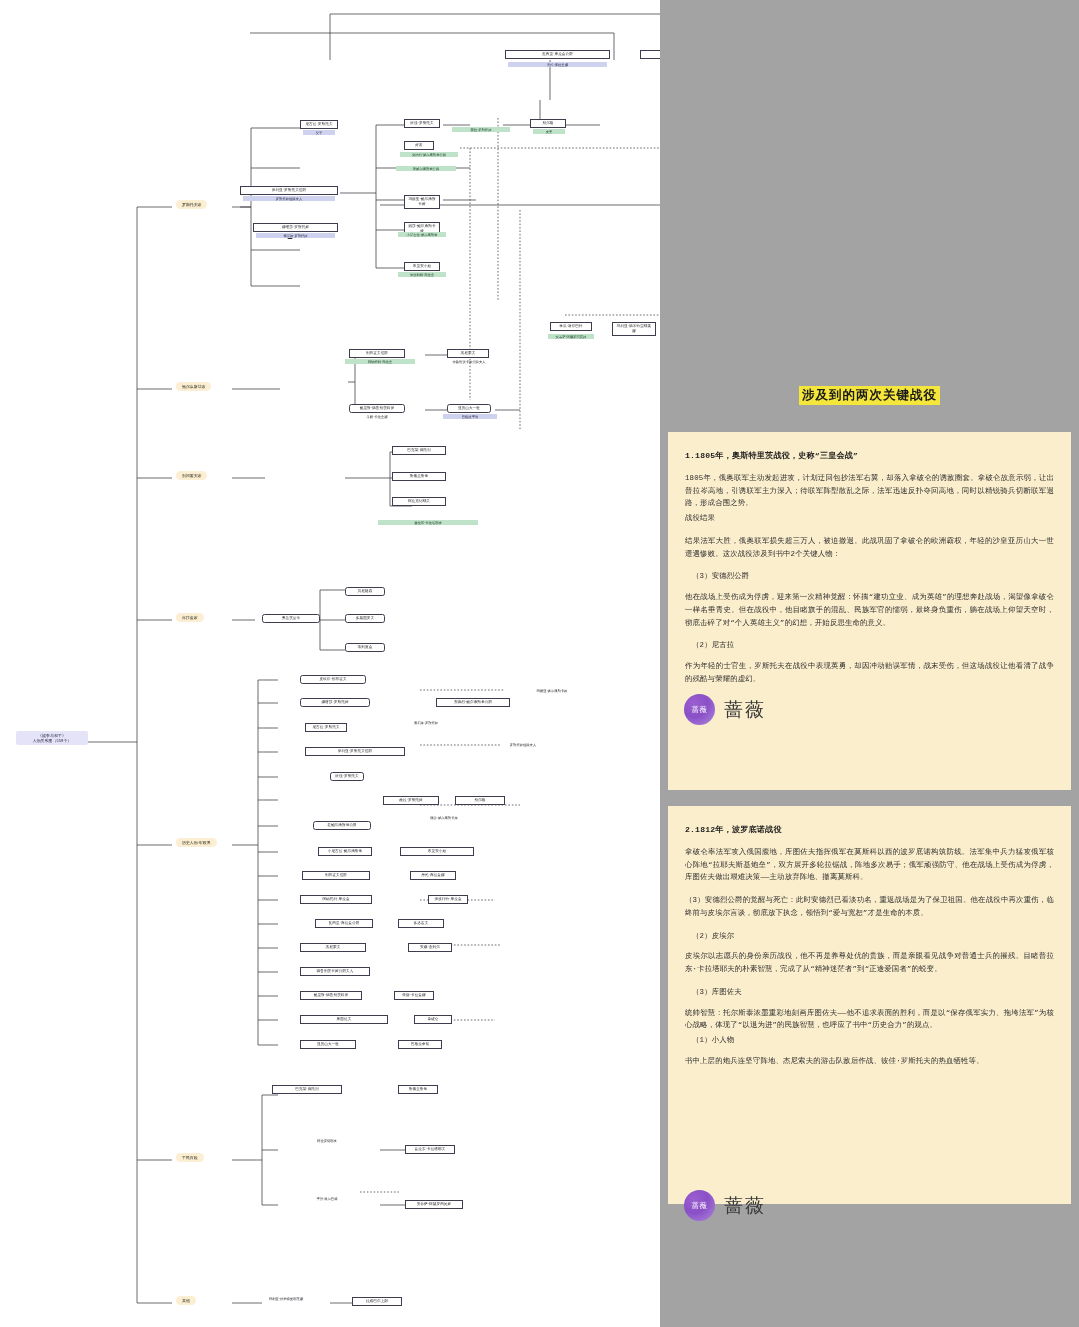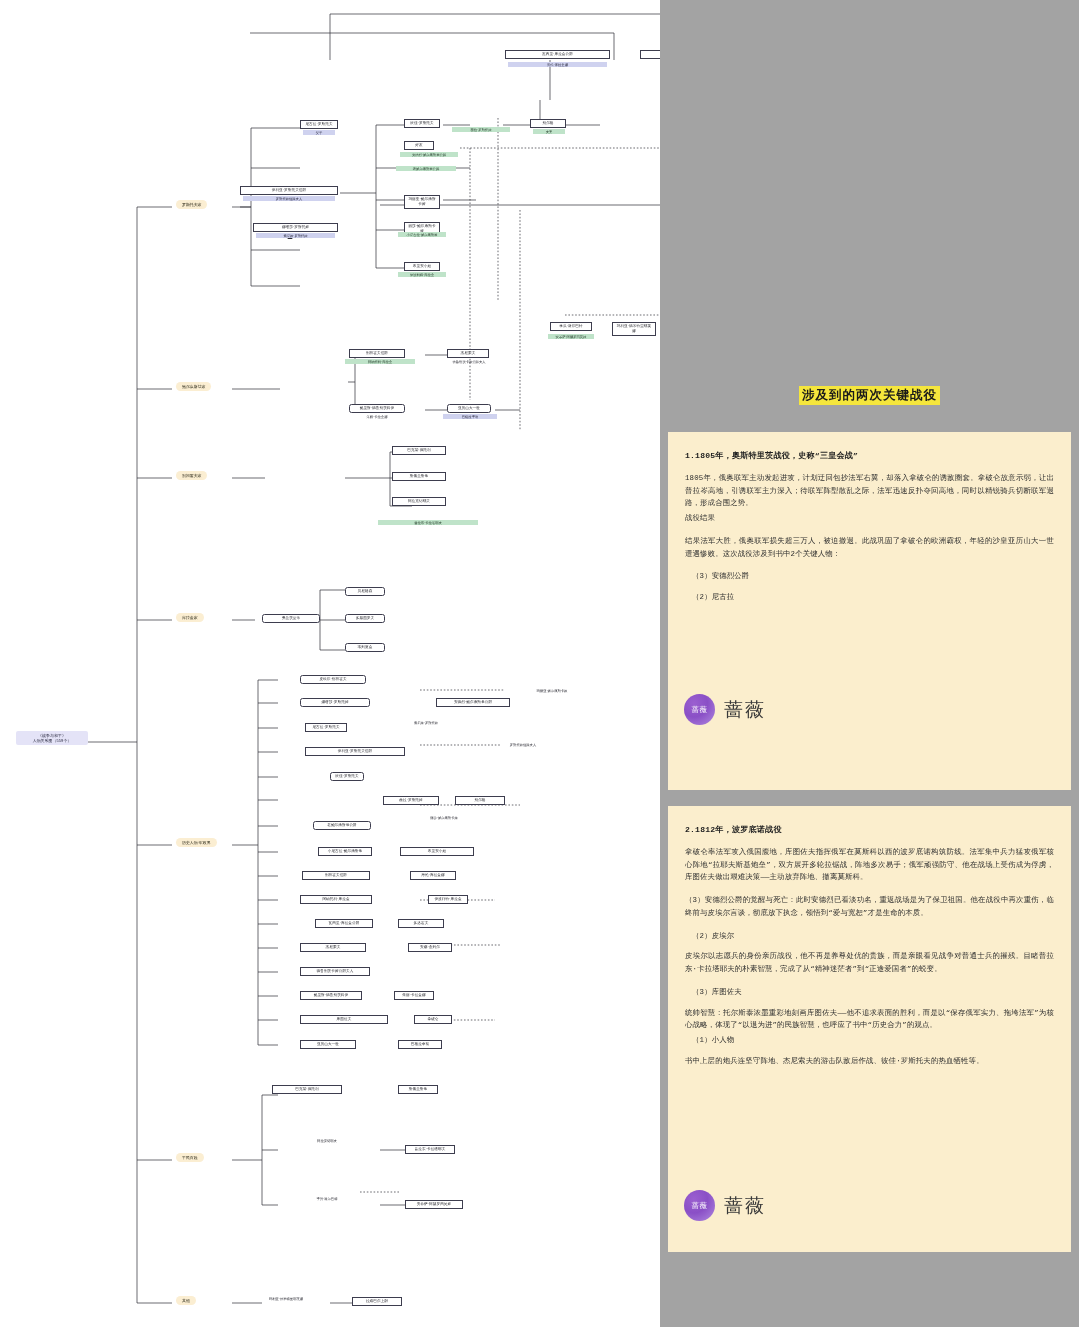--- a/index.html
+++ b/index.html
@@ -99,21 +99,21 @@
   }
   .card {
     position: absolute;
     left: 8px;
     width: 403px;
     background: #fbeecd;
     color: #2c2c2c;
     padding: 18px 17px 14px 17px;
   }
   #card-1 { top: 416px; height: 358px; margin-top: 16px; }
-  #card-2 { top: 806px; height: 446px; }
+  #card-2 { top: 806px; height: 398px; }
 
   .card h3 {
     margin: 0 0 11px 0;
     font-size: 8.1px;
     font-weight: bold;
     color: #1f1f1f;
     letter-spacing: 0.2px;
   }
   .card p {
     margin: 0 0 10px 0;
@@ -395,21 +395,23 @@
     <div class="pane-title-wrap">
       <span class="pane-title">涉及到的两次关键战役</span>
     </div>
 
     <div class="card" id="card-1">
       <h3>1.1805年，奥斯特里茨战役，史称“三皇会战”</h3>
       <p class="tight">1805年，俄奥联军主动发起进攻，计划迂回包抄法军右翼，却落入拿破仑的诱敌圈套。拿破仑故意示弱，让出普拉岑高地，引诱联军主力深入；待联军阵型散乱之际，法军迅速反扑夺回高地，同时以精锐骑兵切断联军退路，形成合围之势。</p>
       <p>战役结果</p>
       <p>结果法军大胜，俄奥联军损失超三万人，被迫撤退。此战巩固了拿破仑的欧洲霸权，年轻的沙皇亚历山大一世遭遇惨败。这次战役涉及到书中2个关键人物：</p>
       <p class="sub">（3）安德烈公爵</p>
+      <p>他在战场上受伤成为俘虏，迎来第一次精神觉醒：怀揣“建功立业、成为英雄”的理想奔赴战场，渴望像拿破仑一样名垂青史。但在战役中，他目睹旗手的混乱、民族军官的懦弱，最终身负重伤，躺在战场上仰望天空时，彻底击碎了对“个人英雄主义”的幻想，开始反思生命的意义。</p>
       <p class="sub">（2）尼古拉</p>
+      <p>作为年轻的士官生，罗斯托夫在战役中表现英勇，却因冲动贻误军情，战末受伤，但这场战役让他看清了战争的残酷与荣耀的虚幻。</p>
     </div>
 
     <div class="sig" id="sig-1">
       <div class="sig-avatar">蔷薇</div>
       <div class="sig-name">蔷薇</div>
     </div>
 
     <div class="card" id="card-2">
       <h3>2.1812年，波罗底诺战役</h3>
       <p>拿破仑率法军攻入俄国腹地，库图佐夫指挥俄军在莫斯科以西的波罗底诺构筑防线。法军集中兵力猛攻俄军核心阵地“拉耶夫斯基炮垒”，双方展开多轮拉锯战，阵地多次易手；俄军顽强防守、他在战场上受伤成为俘虏，库图佐夫做出艰难决策——主动放弃阵地、撤离莫斯科。</p>

